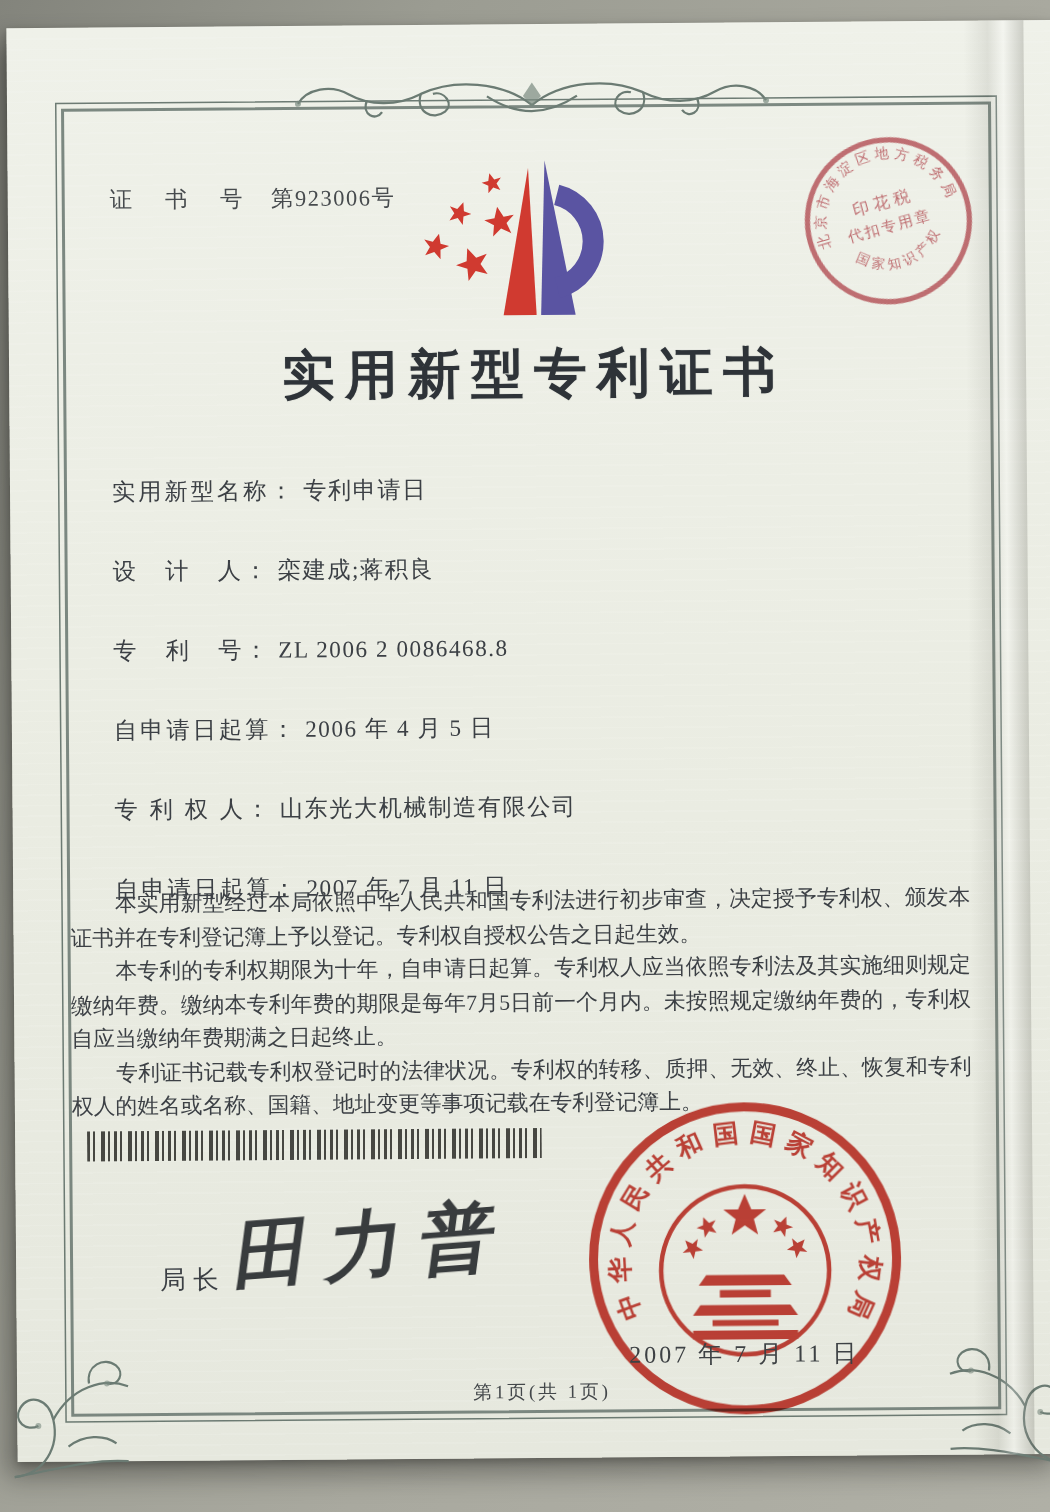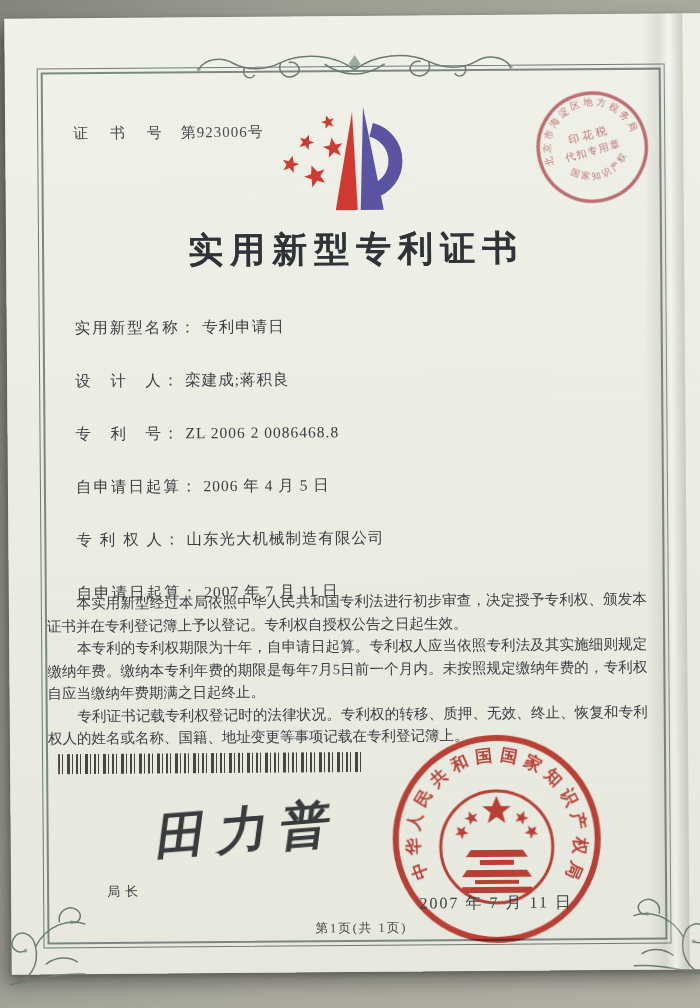--- a/index.html
+++ b/index.html
@@ -24,21 +24,21 @@
     letter-spacing:7px;color:#2e3338;text-shadow:0 0 .6px rgba(46,51,56,.55);}
   .fields{left:68px;top:300px;right:60px;font-size:15.5px;color:#3c4045;}
   .field{margin-bottom:32px;white-space:nowrap;}
   .field .lbl{letter-spacing:2px;font-family:Liberation Serif, serif;}
   .field .val{margin-left:5px;letter-spacing:1px;}
   .paragraphs{left:38px;right:62px;top:574px;font-size:14.5px;line-height:22.5px;
     color:#3c4045;text-align:justify;}
   .paragraphs p{margin:0;text-indent:2.05em;}
   .barcode{left:48px;top:736px;width:303px;height:20px;opacity:.82;
     background:repeating-linear-gradient(90deg,#23231f 0 2px,rgba(0,0,0,0) 2px 4px,#23231f 4px 5px,rgba(0,0,0,0) 5px 9px,#23231f 9px 12px,rgba(0,0,0,0) 12px 14px,#23231f 14px 15px,rgba(0,0,0,0) 15px 18px);}
-  .director-label{left:96px;top:865px;font-size:13px;letter-spacing:5px;color:#3c4045;}
+  .director-label{left:96px;top:824px;font-size:17px;letter-spacing:5px;color:#3c4045;}
   .signature{left:146px;top:780px;font-size:50px;font-weight:bold;color:#23262c;
     font-family:"DejaVu Sans",sans-serif;letter-spacing:12px;opacity:.88;
     transform:rotate(-4deg) skewX(-12deg);filter:blur(.35px);mix-blend-mode:multiply;}
   .seal{left:376px;top:714px;mix-blend-mode:multiply;opacity:.93;filter:blur(.25px);}
   .seal-arc{font-size:17px;letter-spacing:6.5px;font-weight:600;}
   .seal-date{left:380px;top:878px;width:210px;text-align:center;font-size:16px;
     color:#3d4144;letter-spacing:2px;}
   .page-number{left:0;right:0;top:904px;text-align:center;font-size:12.5px;
     color:#43474a;letter-spacing:2px;}
   .tax-stamp{left:522px;top:68px;transform:rotate(-15deg);mix-blend-mode:multiply;

